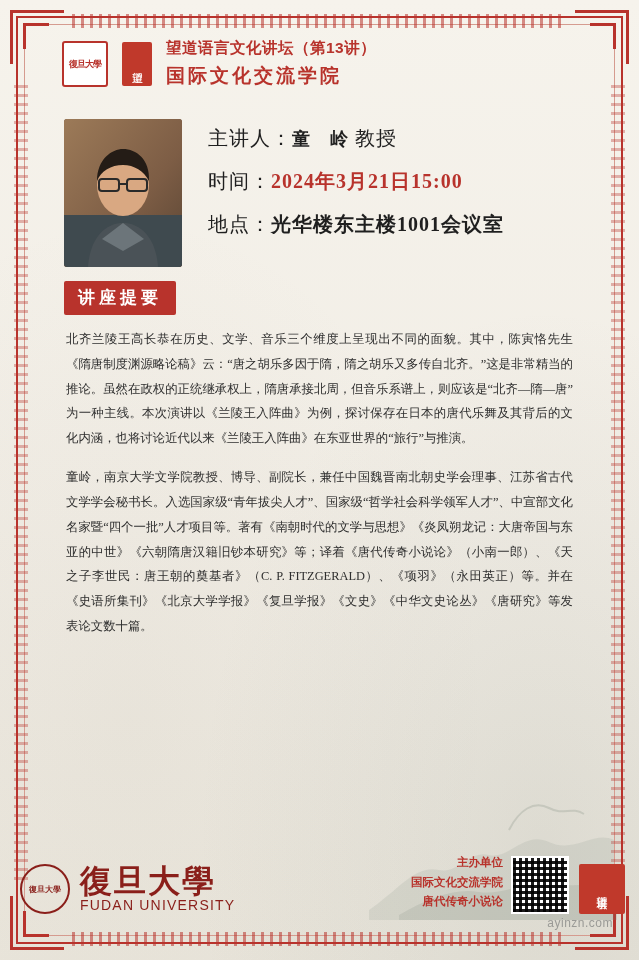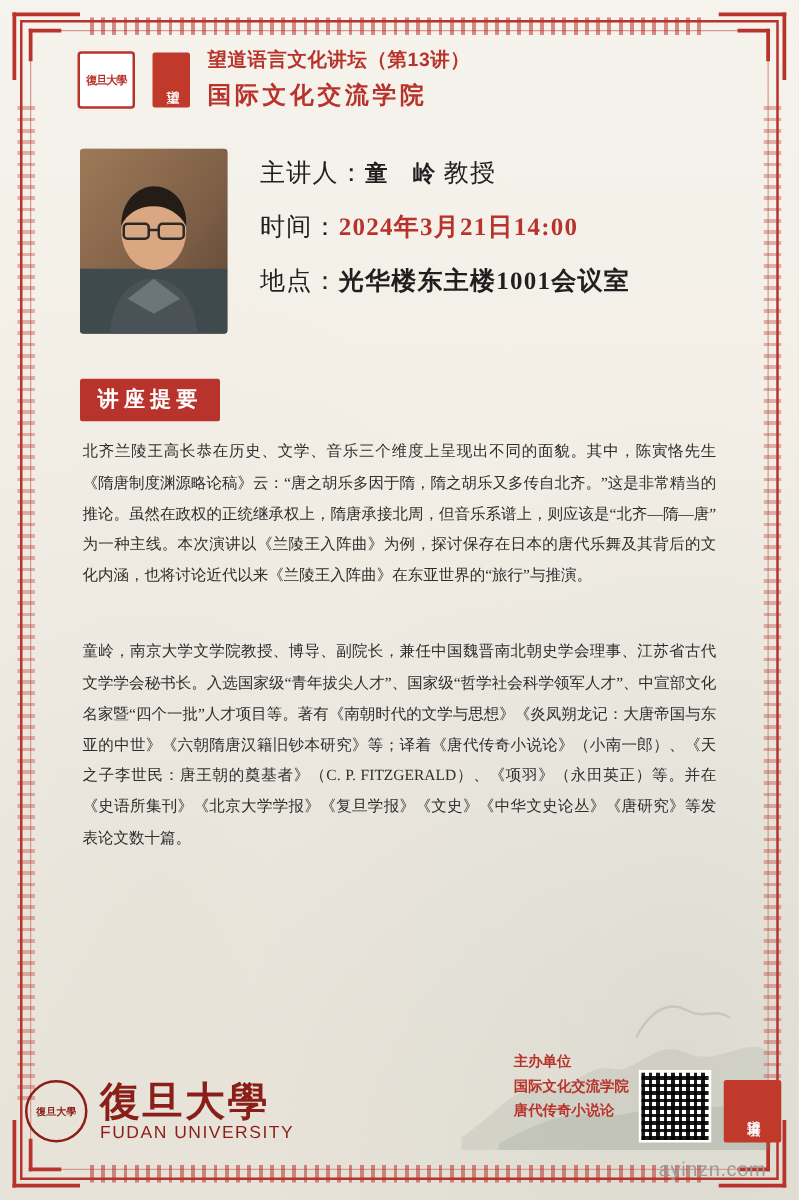--- a/index.html
+++ b/index.html
@@ -223,21 +223,21 @@
     display: inline-block;
     background: #b8332c;
     color: #fff;
     font-size: 17px;
     font-weight: bold;
     letter-spacing: 4px;
     padding: 5px 14px 6px 14px;
     border-radius: 2px;
     margin-left: 20px;
   }
-  .sec-wrap { margin-top: 36px; }
+  .sec-wrap { margin-top: 14px; }
   .sec-body {
     margin: 12px 22px 0 22px;
     font-size: 12.4px;
     line-height: 2.0;
     color: #2e2e2e;
     text-align: justify;
     font-family: Liberation Serif, serif;
   }
 
   
@@ -275,27 +275,27 @@
     letter-spacing: 2px;
     line-height: 1;
   }
   .fudan-en {
     font-size: 14px;
     color: #8a1f1a;
     letter-spacing: 1.2px;
     margin-top: 0;
   }
   .org-block {
-    text-align: left;
+    text-align: right;
     font-size: 11.5px;
     line-height: 1.7;
     color: #b8332c;
     font-weight: bold;
     margin-right: 4px;
-    margin-bottom: 14px;
+    margin-bottom: 2px;
   }
   .qr {
     width: 54px; height: 54px;
     flex: none;
     background:
       repeating-linear-gradient(0deg, #1a1a1a 0 3px, #fff 3px 6px),
       repeating-linear-gradient(90deg, #1a1a1a 0 3px, #fff 3px 6px);
     background-blend-mode: multiply;
     border: 2px solid #fff;
     margin-right: 6px;
@@ -313,22 +313,22 @@
     border-radius: 2px;
     writing-mode: vertical-rl;
     letter-spacing: 1px;
     flex: none;
   }
   .footer-right { display: flex; align-items: flex-end; gap: 4px; }
 
   .watermark {
     position: absolute;
     right: 26px;
-    bottom: 14px;
-    font-size: 16px;
+    bottom: 30px;
+    font-size: 12px;
     color: #9a9a96;
     letter-spacing: .5px;
   }
 
   
   .ink {
     position: absolute;
     right: 20px;
     bottom: 40px;
     width: 260px;
@@ -390,21 +390,21 @@
           <rect x="35" y="60" width="20" height="12" rx="3" fill="none" stroke="#2a2a2a" stroke-width="2"></rect>
           <rect x="63" y="60" width="20" height="12" rx="3" fill="none" stroke="#2a2a2a" stroke-width="2"></rect>
           <line x1="55" y1="65" x2="63" y2="65" stroke="#2a2a2a" stroke-width="2"></line>
         </svg>
       </div>
       <div class="info-list">
         <div class="info-line">
           <span>主讲人：</span><span class="val big">童　岭</span>&nbsp;<span>教授</span>
         </div>
         <div class="info-line">
-          <span>时间：</span><span class="val-red">2024年3月21日14:00</span>
+          <span>时间：</span><span class="val-red">2024年3月21日15:00</span>
         </div>
         <div class="info-line">
           <span>地点：</span><span class="val">光华楼东主楼1001会议室</span>
         </div>
       </div>
     </div>
 
     <div class="sec-wrap">
       <div class="sec-head">讲座提要</div>
       <div class="sec-body">北齐兰陵王高长恭在历史、文学、音乐三个维度上呈现出不同的面貌。其中，陈寅恪先生《隋唐制度渊源略论稿》云：“唐之胡乐多因于隋，隋之胡乐又多传自北齐。”这是非常精当的推论。虽然在政权的正统继承权上，隋唐承接北周，但音乐系谱上，则应该是“北齐—隋—唐”为一种主线。本次演讲以《兰陵王入阵曲》为例，探讨保存在日本的唐代乐舞及其背后的文化内涵，也将讨论近代以来《兰陵王入阵曲》在东亚世界的“旅行”与推演。</div>

